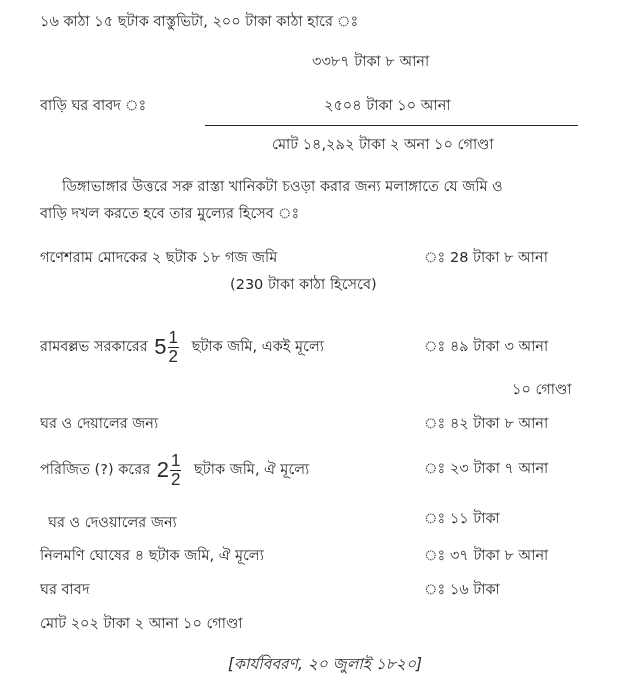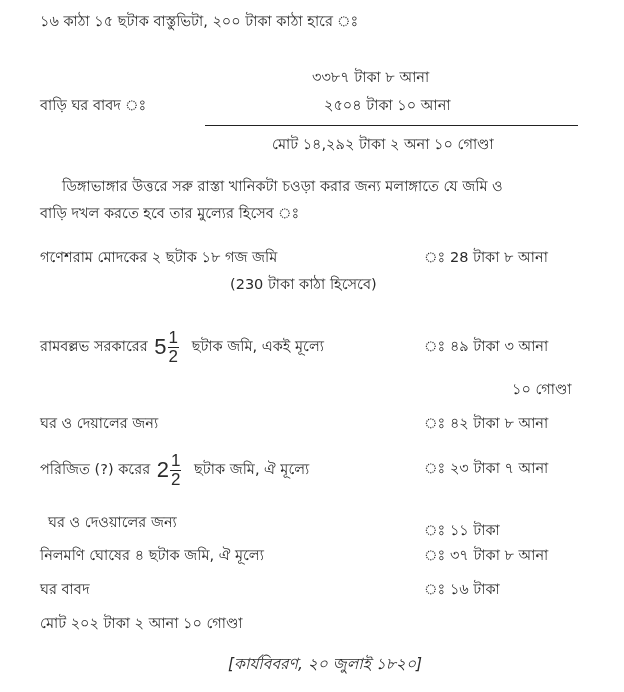--- a/index.html
+++ b/index.html
@@ -13,21 +13,21 @@
   .frac { display: inline-flex; align-items: center; font-family: "Liberation Sans", sans-serif; vertical-align: middle; margin: 0 8px 0 2px; }
   .frac .whole { font-size: 22px; }
   .frac .fr { display: inline-flex; flex-direction: column; align-items: center; font-size: 17px; line-height: 18px; margin-left: 1px; }
   .frac .num { border-bottom: 1.5px solid #222; padding: 0 1px; }
 </style>
 </head>
 <body>
 
 <div>
   <div class="abs" style="left:40px; top:11px;">১৬ কাঠা ১৫ ছটাক বাস্তুভিটা, ২০০ টাকা কাঠা হারে ঃ</div>
-  <div class="abs" style="left:312px; top:51px;margin-top:16px;">৩৩৮৭ টাকা ৮ আনা</div>
+  <div class="abs" style="left:312px; top:51px;">৩৩৮৭ টাকা ৮ আনা</div>
   <div class="abs" style="left:40px; top:95px;">বাড়ি ঘর বাবদ ঃ</div>
   <div class="abs" style="left:324px; top:95px;">২৫০৪ টাকা ১০ আনা</div>
   <div class="rule"></div>
   <div class="abs" style="left:272px; top:134px;">মোট ১৪,২৯২ টাকা ২ অনা ১০ গোণ্ডা</div>
 
   <div class="abs" style="left:62px; top:176px;">ডিঙ্গাভাঙ্গার উত্তরে সরু রাস্তা খানিকটা চওড়া করার জন্য মলাঙ্গাতে যে জমি ও</div>
   <div class="abs" style="left:40px; top:203px;">বাড়ি দখল করতে হবে তার মুল্যের হিসেব ঃ</div>
 
   <div class="abs" style="left:40px; top:247px;">গণেশরাম মোদকের ২ ছটাক ১৮ গজ জমি</div>
   <div class="abs" style="left:424px; top:247px;">ঃ 28 টাকা ৮ আনা</div>
@@ -57,21 +57,21 @@
         <span class="fr">
           <span class="num">1</span>
           <span>2</span>
         </span>
       </span>
     <span>ছটাক জমি, ঐ মূল্যে</span>
   </div>
   <div class="abs" style="left:424px; top:458px;">ঃ ২৩ টাকা ৭ আনা</div>
 
   <div class="abs" style="left:48px; top:512px;">ঘর ও দেওয়ালের জন্য</div>
-  <div class="abs" style="left:424px; top:520px;">ঃ ১১ টাকা</div>
+  <div class="abs" style="left:424px; top:508px;">ঃ ১১ টাকা</div>
 
   <div class="abs" style="left:40px; top:545px;">নিলমণি ঘোষের ৪ ছটাক জমি, ঐ মূল্যে</div>
   <div class="abs" style="left:424px; top:545px;">ঃ ৩৭ টাকা ৮ আনা</div>
 
   <div class="abs" style="left:40px; top:579px;">ঘর বাবদ</div>
   <div class="abs" style="left:424px; top:579px;">ঃ ১৬ টাকা</div>
 
   <div class="abs" style="left:40px; top:613px;">মোট ২০২ টাকা ২ আনা ১০ গোণ্ডা</div>
   <div class="abs" style="left:228px; top:654px; font-size:15.5px;font-style:italic;">[কার্যবিবরণ, ২০ জুলাই ১৮২০]</div>
 </div>

